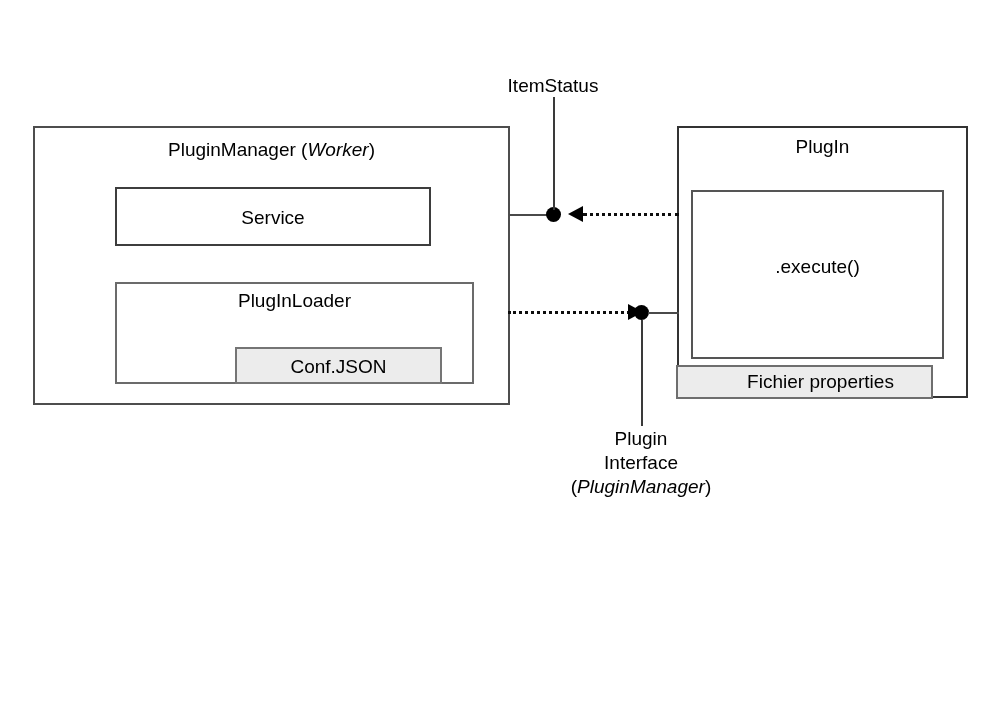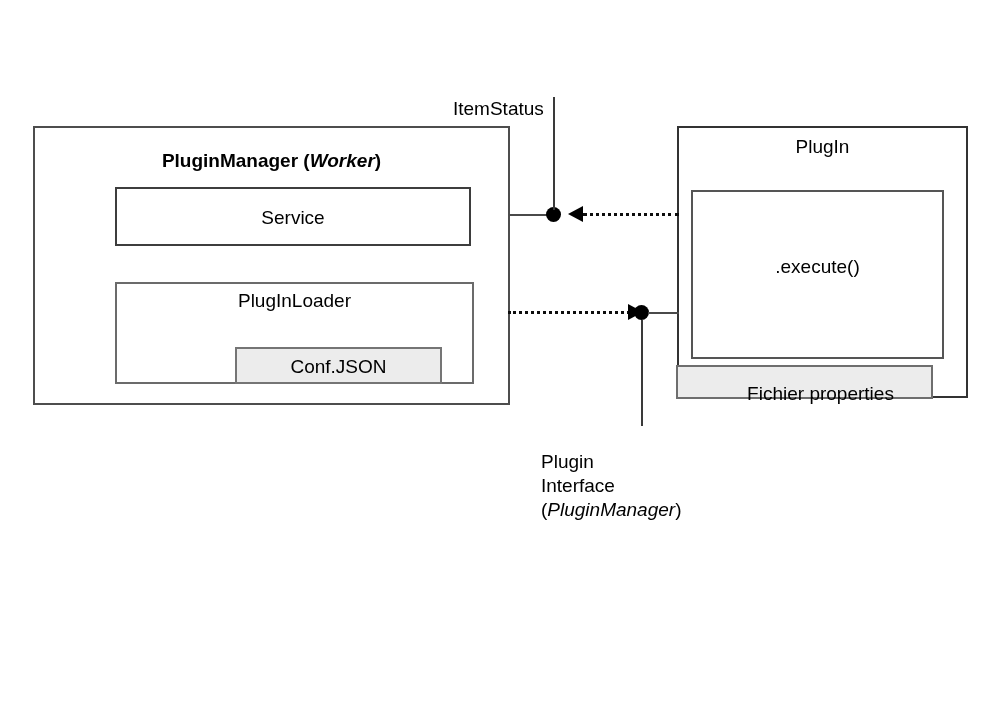--- a/index.html
+++ b/index.html
@@ -47,38 +47,37 @@
   }
   
   #plugin-manager-box {
     left: 33px;
     top: 126px;
     width: 477px;
     height: 279px;
     border-color: #4d4d4d;
   }
   #plugin-manager-title {
-    top: 22px;
-    font-weight: bold;
+    top: 11px;
   }
   #plugin-box {
     left: 677px;
     top: 126px;
     width: 291px;
     height: 272px;
     border-color: #333333;
   }
   #plugin-title {
     top: 8px;
   }
   
   #service-box {
     left: 115px;
     top: 187px;
-    width: 356px;
+    width: 316px;
     height: 59px;
     border: 2px solid #3d3d3d;
   }
   #service-label {
     top: 18px;
   }
   #pluginloader-box {
     left: 115px;
     top: 282px;
     width: 359px;
@@ -112,21 +111,21 @@
   }
   #fichier-properties-box {
     left: 676px;
     top: 365px;
     width: 257px;
     height: 34px;
     background: #ececec;
     border: 2px solid #6e6e6e;
   }
   #fichier-properties-label {
-    top: 16px;
+    top: 4px;
     padding-left: 32px;
   }
   
   .hline {
     position: absolute;
     height: 0;
     border-top: 2px solid #4a4a4a;
   }
   .vline {
     position: absolute;
@@ -204,25 +203,25 @@
     width: 31px;
   }
   #plugin-interface-leader {
     left: 641px;
     top: 320px;
     height: 106px;
   }
   
   .edge-label {
     position: absolute;
+    text-align: center;
     font-size: 19px;
     line-height: 23px;
     color: #000000;
     white-space: nowrap;
-    margin-top: 23px;
   }
   #itemstatus-label {
     left: 453px;
     top: 74px;
     width: 200px;
   }
   #plugin-interface-label {
     left: 541px;
     top: 427px;
     width: 200px;

